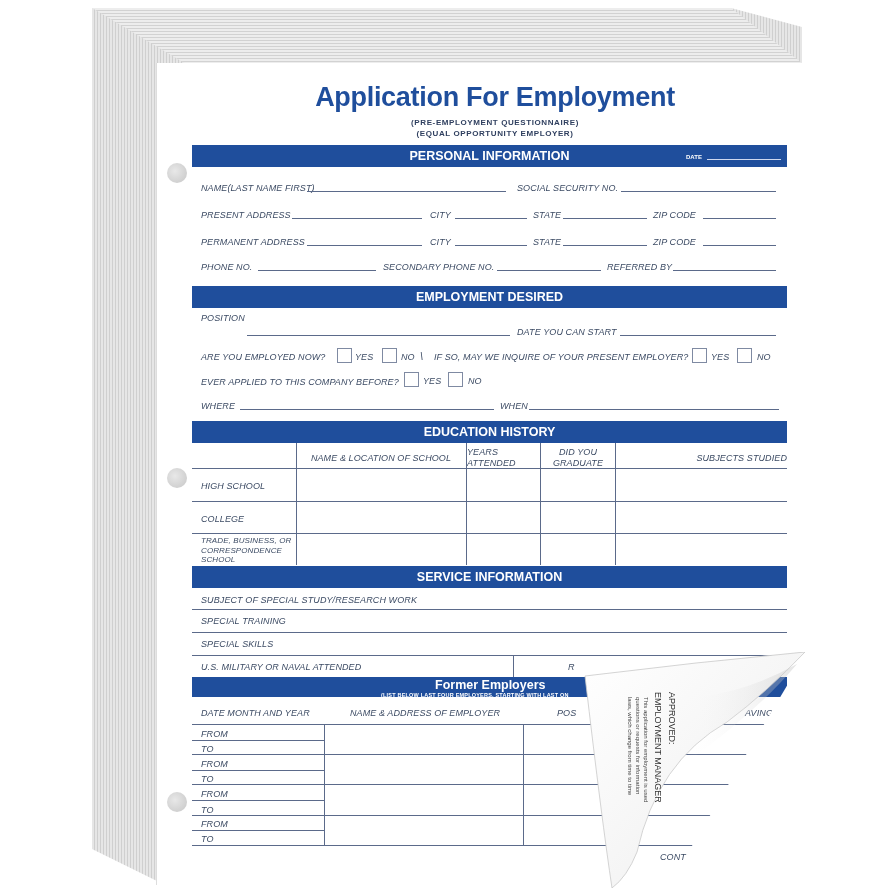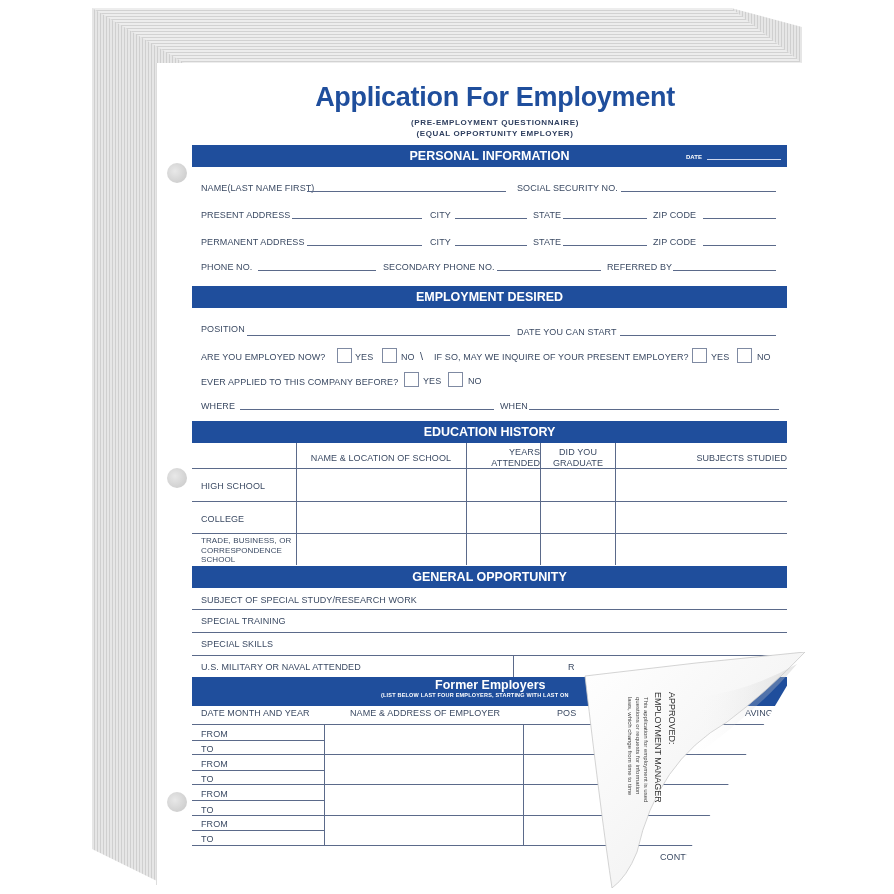--- a/index.html
+++ b/index.html
@@ -6,21 +6,21 @@
   body{width:894px;height:894px;position:relative;overflow:hidden;font-family:"Liberation Sans",sans-serif;color:#3b4a63;}
   .stack{position:absolute;left:92px;top:8px;width:710px;height:876px;background:repeating-linear-gradient(90deg,#e6e6e6 0 2px,#cfcfcf 2px 3px);
     clip-path:polygon(0 0,90% 0,100% 19px,100% 100%,10% 100%,0 96%);}
   .stack-top{position:absolute;left:92px;top:8px;width:710px;height:55px;background:repeating-linear-gradient(180deg,#ededed 0 2px,#d2d2d2 2px 3px);
     clip-path:polygon(0 0,90% 0,100% 100%,13% 100%);}
   .page{position:absolute;left:156px;top:63px;width:646px;height:822px;background:#fff;border-left:1px solid #ddd;}
   .hole{position:absolute;width:20px;height:20px;border-radius:50%;background:radial-gradient(circle at 40% 40%,#e8e8e8,#c6c6c6);}
   .title{position:absolute;left:0;width:660px;top:82px;text-align:center;font-size:27px;font-weight:bold;color:#1f4e9c;letter-spacing:-0.3px;}
   .sub{position:absolute;left:0;width:660px;text-align:center;font-size:8px;font-weight:bold;color:#2f3f5f;letter-spacing:0.6px;}
   .bar{position:absolute;left:192px;width:595px;height:22px;background:#1f4e9c;color:#fff;font-weight:bold;font-size:12.5px;text-align:center;line-height:22px;}
-  .lbl{position:absolute;font-size:9px;color:#3b4a63;white-space:nowrap;letter-spacing:0.1px;}
+  .lbl{position:absolute;font-size:9px;color:#3b4a63;white-space:nowrap;letter-spacing:0.1px;font-style:italic;}
   .line{position:absolute;border-bottom:1px solid #5b6a8a;height:0;}
   .chk{position:absolute;width:13px;height:13px;border:1px solid #7f8aa2;background:#fff;}
   .hline{position:absolute;height:0;border-top:1px solid #5b6a8a;}
   .vline{position:absolute;width:0;border-left:1px solid #5b6a8a;}
   .curl{position:absolute;left:577px;top:652px;width:230px;height:236px;}
 </style>
 </head>
 <body>
 
 <div class="stack"></div>
@@ -66,21 +66,21 @@
 
 <div class="lbl" style="left:201px;top:262px">PHONE NO.</div>
 <div class="line" style="left:258px;top:270px;width:118px"></div>
 <div class="lbl" style="left:383px;top:262px">SECONDARY PHONE NO.</div>
 <div class="line" style="left:497px;top:270px;width:104px"></div>
 <div class="lbl" style="left:607px;top:262px">REFERRED BY</div>
 <div class="line" style="left:673px;top:270px;width:103px"></div>
 
 <div class="bar" style="top:286px">EMPLOYMENT DESIRED</div>
 
-<div class="lbl" style="left:201px;top:324px">POSITION</div>
+<div class="lbl" style="left:201px;top:313px">POSITION</div>
 <div class="line" style="left:247px;top:335px;width:263px"></div>
 <div class="lbl" style="left:517px;top:327px">DATE YOU CAN START</div>
 <div class="line" style="left:620px;top:335px;width:156px"></div>
 
 <div class="lbl" style="left:201px;top:352px">ARE YOU EMPLOYED NOW?</div>
 <div class="chk" style="left:337px;top:348px"></div>
 <div class="lbl" style="left:355px;top:352px">YES</div>
 <div class="chk" style="left:382px;top:348px"></div>
 <div class="lbl" style="left:401px;top:352px">NO</div>
 <div class="lbl" style="left:420px;top:350px;font-size:11px">\</div>
@@ -96,46 +96,46 @@
 <div class="chk" style="left:448px;top:372px"></div>
 <div class="lbl" style="left:468px;top:376px">NO</div>
 
 <div class="lbl" style="left:201px;top:401px">WHERE</div>
 <div class="line" style="left:240px;top:409px;width:254px"></div>
 <div class="lbl" style="left:500px;top:401px">WHEN</div>
 <div class="line" style="left:529px;top:409px;width:250px"></div>
 
 <div class="bar" style="top:421px">EDUCATION HISTORY</div>
 <div class="lbl" style="left:296px;top:453px;width:170px;text-align:center">NAME &amp; LOCATION OF SCHOOL</div>
-<div class="lbl" style="left:467px;top:447px;width:73px;text-align:right;white-space:normal;line-height:11px">YEARS ATTENDED</div>
+<div class="lbl" style="left:467px;top:447px;width:73px;text-align:left;white-space:normal;line-height:11px">YEARS ATTENDED</div>
 <div class="lbl" style="left:541px;top:447px;width:74px;text-align:center;white-space:normal;line-height:11px;padding:0 8px;box-sizing:border-box">DID YOU GRADUATE</div>
 <div class="lbl" style="left:616px;top:453px;width:171px;text-align:right">SUBJECTS STUDIED</div>
 <div class="hline" style="left:192px;top:468px;width:595px"></div>
 <div class="hline" style="left:192px;top:501px;width:595px"></div>
 <div class="hline" style="left:192px;top:533px;width:595px"></div>
 <div class="vline" style="left:296px;top:443px;height:122px"></div>
 <div class="vline" style="left:466px;top:443px;height:122px"></div>
 <div class="vline" style="left:540px;top:443px;height:122px"></div>
 <div class="vline" style="left:615px;top:443px;height:122px"></div>
 <div class="lbl" style="left:201px;top:481px">HIGH SCHOOL</div>
 <div class="lbl" style="left:201px;top:514px">COLLEGE</div>
 <div class="lbl" style="left:201px;top:536px;width:94px;white-space:normal;line-height:9.5px;font-size:8px">TRADE, BUSINESS, OR CORRESPONDENCE SCHOOL</div>
 
-<div class="bar" style="top:566px">GENERAL OPPORTUNITY</div>
+<div class="bar" style="top:566px">SERVICE INFORMATION</div>
 <div class="lbl" style="left:201px;top:595px">SUBJECT OF SPECIAL STUDY/RESEARCH WORK</div>
 <div class="hline" style="left:192px;top:609px;width:595px"></div>
 <div class="lbl" style="left:201px;top:616px">SPECIAL TRAINING</div>
 <div class="hline" style="left:192px;top:632px;width:595px"></div>
 <div class="lbl" style="left:201px;top:639px">SPECIAL SKILLS</div>
 <div class="hline" style="left:192px;top:655px;width:595px"></div>
 <div class="lbl" style="left:201px;top:662px">U.S. MILITARY OR NAVAL ATTENDED</div>
 <div class="vline" style="left:513px;top:655px;height:22px;left:513px"></div>
 <div class="lbl" style="left:568px;top:662px">R</div>
 
-<div class="bar" style="top:677px;height:29px;line-height:17px;font-size:12.5px;text-align:left">
+<div class="bar" style="top:677px;height:20px;line-height:17px;font-size:12.5px;text-align:left">
   <span style="position:absolute;left:243px;top:0">Former Employers</span>
   <span style="position:absolute;left:189px;top:14px;font-size:5.5px;line-height:8px;letter-spacing:0.2px">(LIST BELOW LAST FOUR EMPLOYERS, STARTING WITH LAST ON</span>
 </div>
 <div class="lbl" style="left:201px;top:708px">DATE MONTH AND YEAR</div>
 <div class="lbl" style="left:350px;top:708px">NAME &amp; ADDRESS OF EMPLOYER</div>
 <div class="lbl" style="left:557px;top:708px">POS</div>
 <div class="lbl" style="left:745px;top:708px">AVING</div>
 <div class="hline" style="left:192px;top:724px;width:595px"></div>
 
 <div class="lbl" style="left:201px;top:729px">FROM</div>

